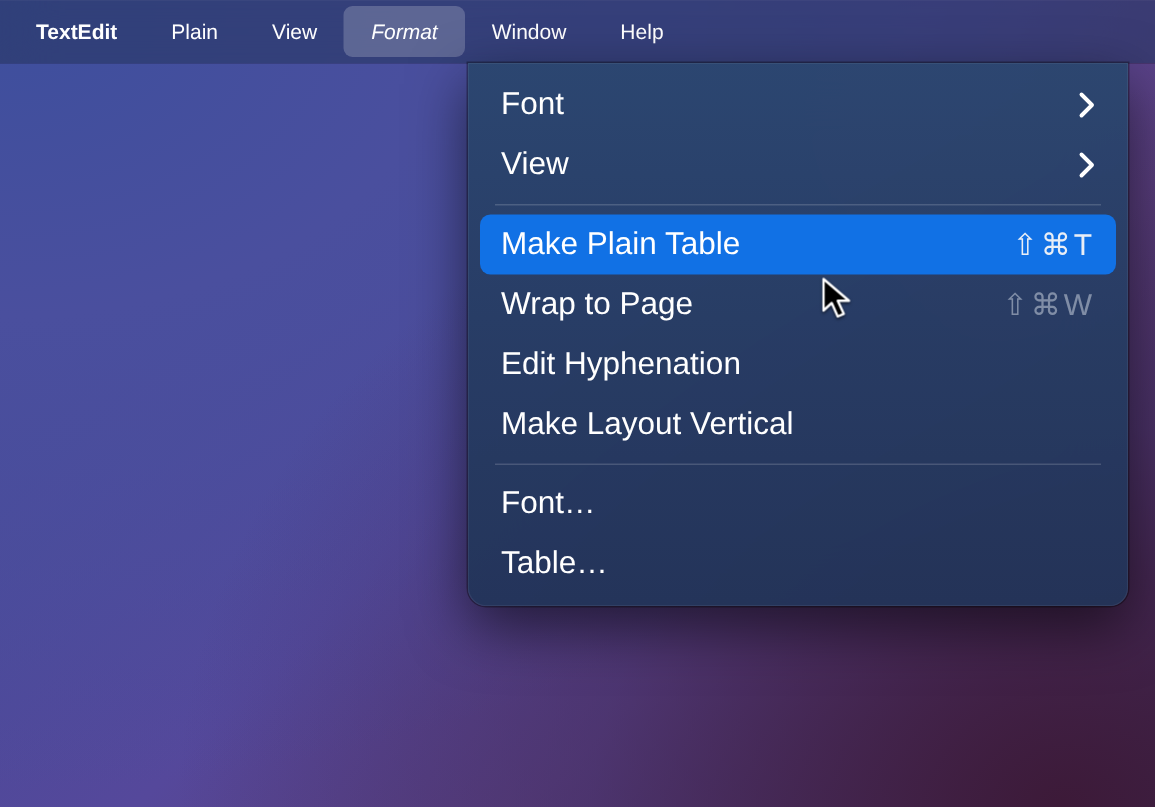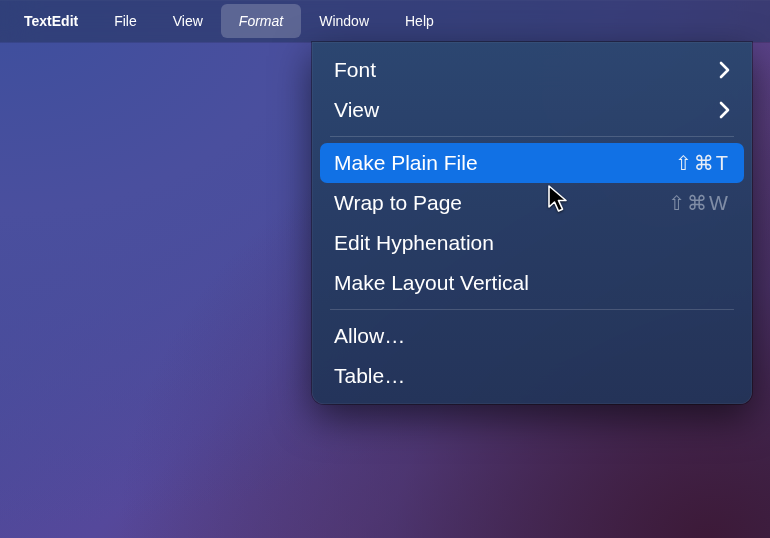--- a/index.html
+++ b/index.html
@@ -124,21 +124,21 @@
     .cursor svg { filter: drop-shadow(0 1px 1px rgba(0,0,0,0.6)); }
   </style>
 </head>
 <body>
 
 <div class="desktop">
 
   <div class="menubar">
     <div class="menubar-item app">TextEdit</div>
 
-    <div class="menubar-item">File</div>
+    <div class="menubar-item">Plain</div>
     <div class="menubar-item">View</div>
     <div class="menubar-item active">Format</div>
     <div class="menubar-item">Window</div>
     <div class="menubar-item">Help</div>
   </div>
 
   <div class="dropdown">
 
     <div class="menu-item">
       <span>Font</span>
@@ -153,40 +153,40 @@
       <span class="chevron">
         <svg width="11" height="18" viewBox="0 0 11 18">
             <path d="M2 2 L9 9 L2 16" stroke="#fff" stroke-width="2.6" fill="none" stroke-linecap="round" stroke-linejoin="round"></path>
           </svg>
       </span>
     </div>
 
     <div class="menu-divider"></div>
 
     <div class="menu-item highlight">
-      <span>Make Plain File</span>
+      <span>Make Plain Table</span>
       <span class="shortcut">⇧⌘T</span>
     </div>
     <div class="menu-item disabled">
       <span>Wrap to Page</span>
       <span class="shortcut">⇧⌘W</span>
     </div>
     <div class="menu-item">
       <span>Edit Hyphenation</span>
       <span class="shortcut"></span>
     </div>
     <div class="menu-item">
       <span>Make Layout Vertical</span>
       <span class="shortcut"></span>
     </div>
 
     <div class="menu-divider"></div>
 
     <div class="menu-item">
-      <span>Allow…</span>
+      <span>Font…</span>
       <span class="shortcut"></span>
     </div>
     <div class="menu-item">
       <span>Table…</span>
       <span class="shortcut"></span>
     </div>
   </div>
 
   <div class="cursor" style="left:548px;top:185px;">
     <svg width="22" height="30" viewBox="0 0 22 30">

